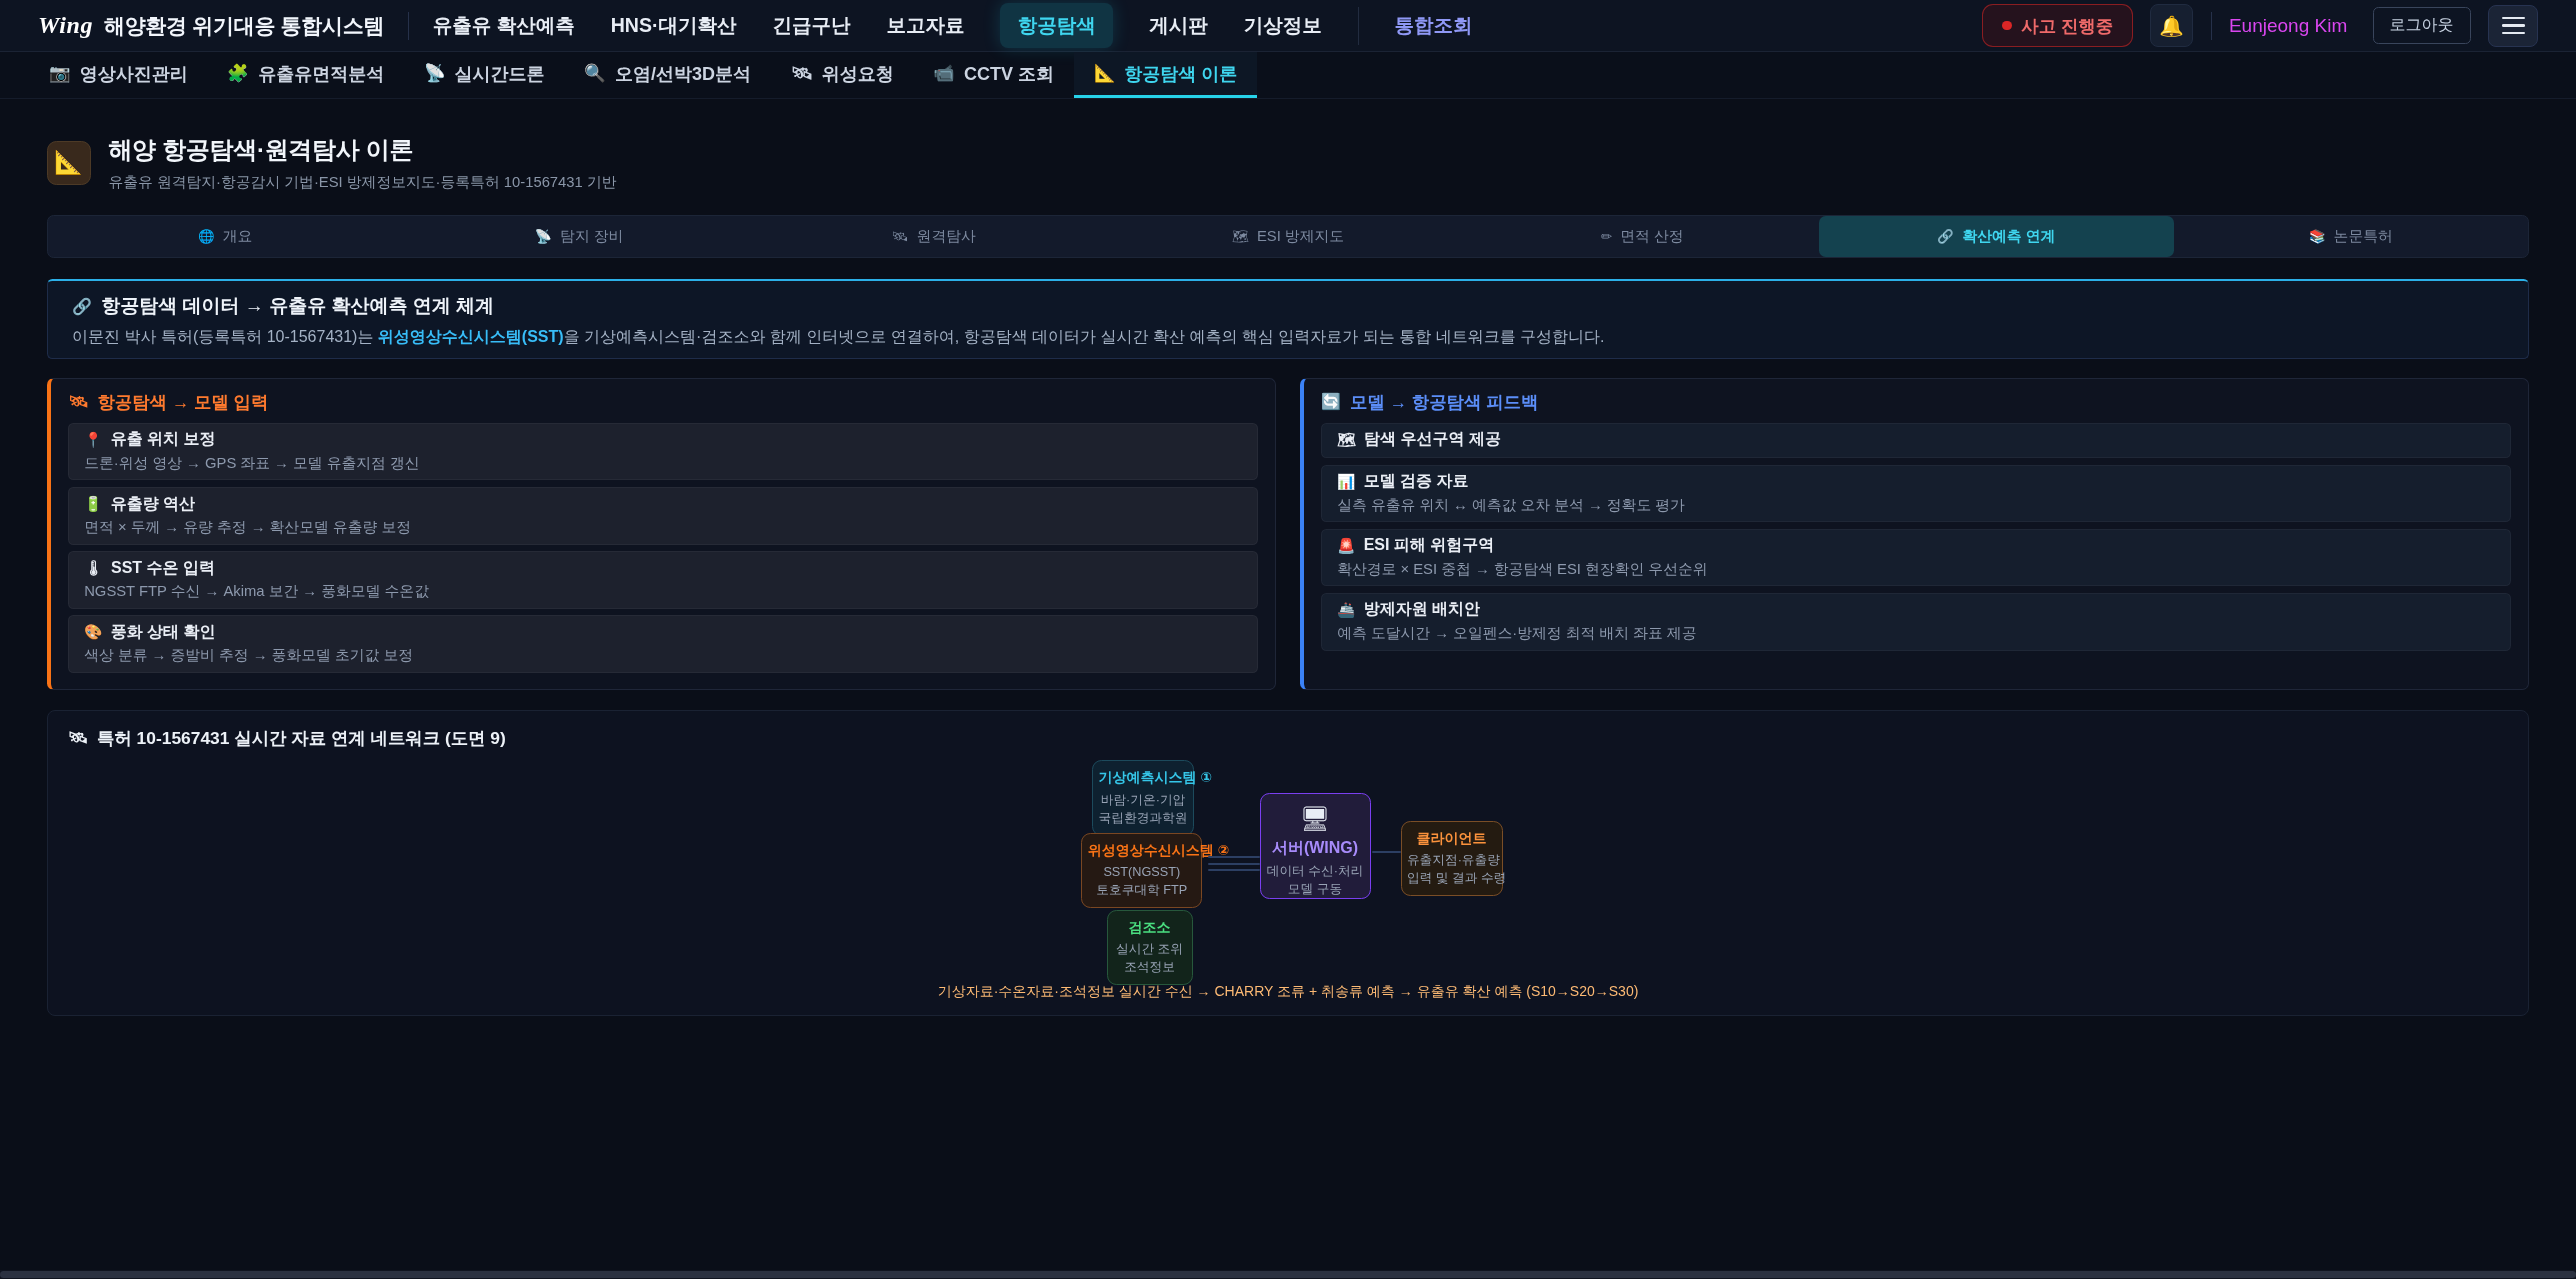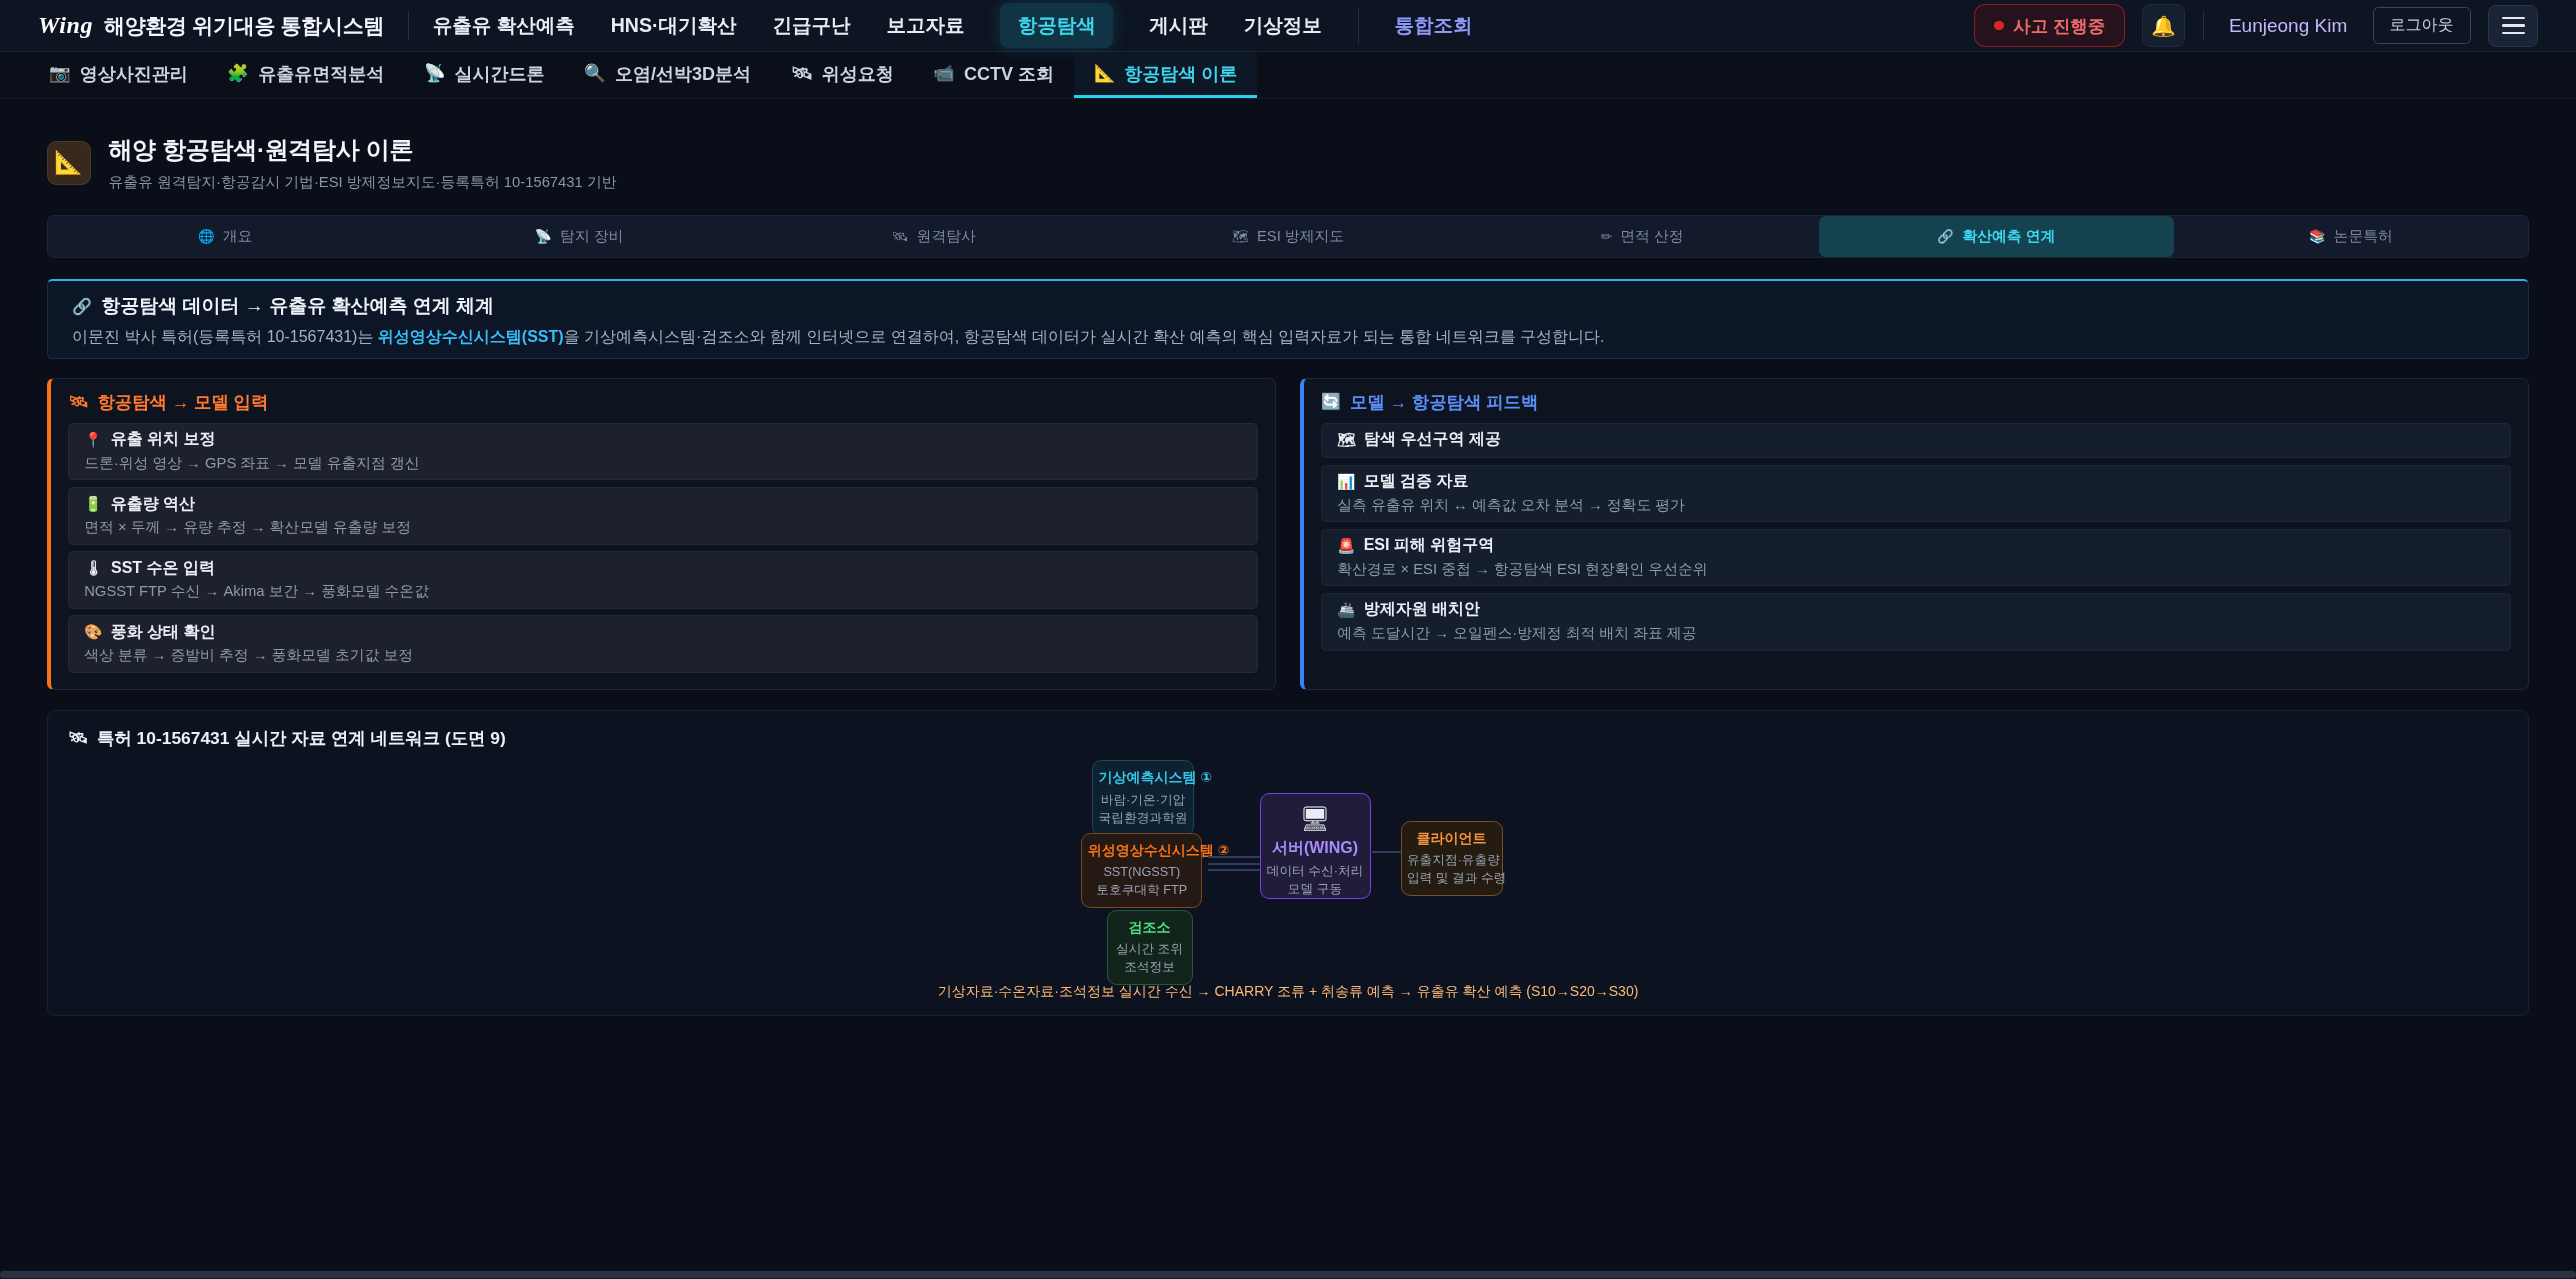--- a/index.html
+++ b/index.html
@@ -18,21 +18,21 @@
   .vdiv{width:0.7px;height:28px;background:#26314a;margin:0 24px;}
   .mainnav{display:flex;align-items:center;gap:36px;}
   .nav-item{font-weight:700;font-size:19.5px;color:#e8edf5;cursor:pointer;white-space:nowrap;}
   .nav-item.active{color:var(--accent-cyan,#3fd6ef);background:#103443;padding:9.4px 17.4px;border-radius:8px;box-shadow:0 0 17.4px rgba(34,211,238,.18);}
   .nav-sep{width:0.7px;height:38px;background:#222c40;}
   .nav-item.accent{color:#8f98f5;}
   .top-right{margin-left:auto;display:flex;align-items:center;gap:17.4px;}
   .incident{display:flex;align-items:center;gap:9.4px;padding:8.7px 19px;border:0.7px solid rgba(220,38,38,.55);background:rgba(90,15,20,.32);border-radius:11px;color:#ef6a6a;font-weight:700;font-size:17.4px;margin-left:30px;}
   .dot{width:9.4px;height:9.4px;border-radius:50%;background:var(--alert-red,#dc2626);}
   .icon-btn{width:43px;height:43px;border-radius:8px;background:#161f30;border:0.7px solid #202b40;display:flex;align-items:center;justify-content:center;font-size:20px;cursor:pointer;}
-  .user{font-size:19px;color:#c4b5fd;margin-left:8px;}
+  .user{font-size:19px;color:#d946ef;}
   .logout{padding:7.4px 16px;border:0.7px solid #39455c;border-radius:5.4px;color:#c7d2e2;font-size:16px;background:transparent;cursor:pointer;margin-left:8px;}
   .burger{width:50px;height:42px;border-radius:8px;background:#1b2436;border:0.7px solid #273351;display:flex;flex-direction:column;align-items:center;justify-content:center;gap:4.7px;cursor:pointer;}
   .burger span{display:block;width:23px;height:2.7px;border-radius:1.3px;background:#e5eaf2;}
   
   .subnav{height:47px;display:flex;align-items:stretch;padding:0 29.5px;background:#0a0f1a;border-bottom:0.7px solid #151c2b;}
   .sub-item{display:flex;align-items:center;gap:8.7px;padding:0 20px;font-weight:700;font-size:18px;color:#ccd4e1;border-bottom:3.4px solid transparent;cursor:pointer;white-space:nowrap;}
   .sub-item .ico{font-size:17.4px;}
   .sub-item.active{color:var(--accent-cyan,#41d8ee);background:#0d1725;border-bottom-color:#27d3ea;}
   
   .main{padding:35px 47px 0;}

